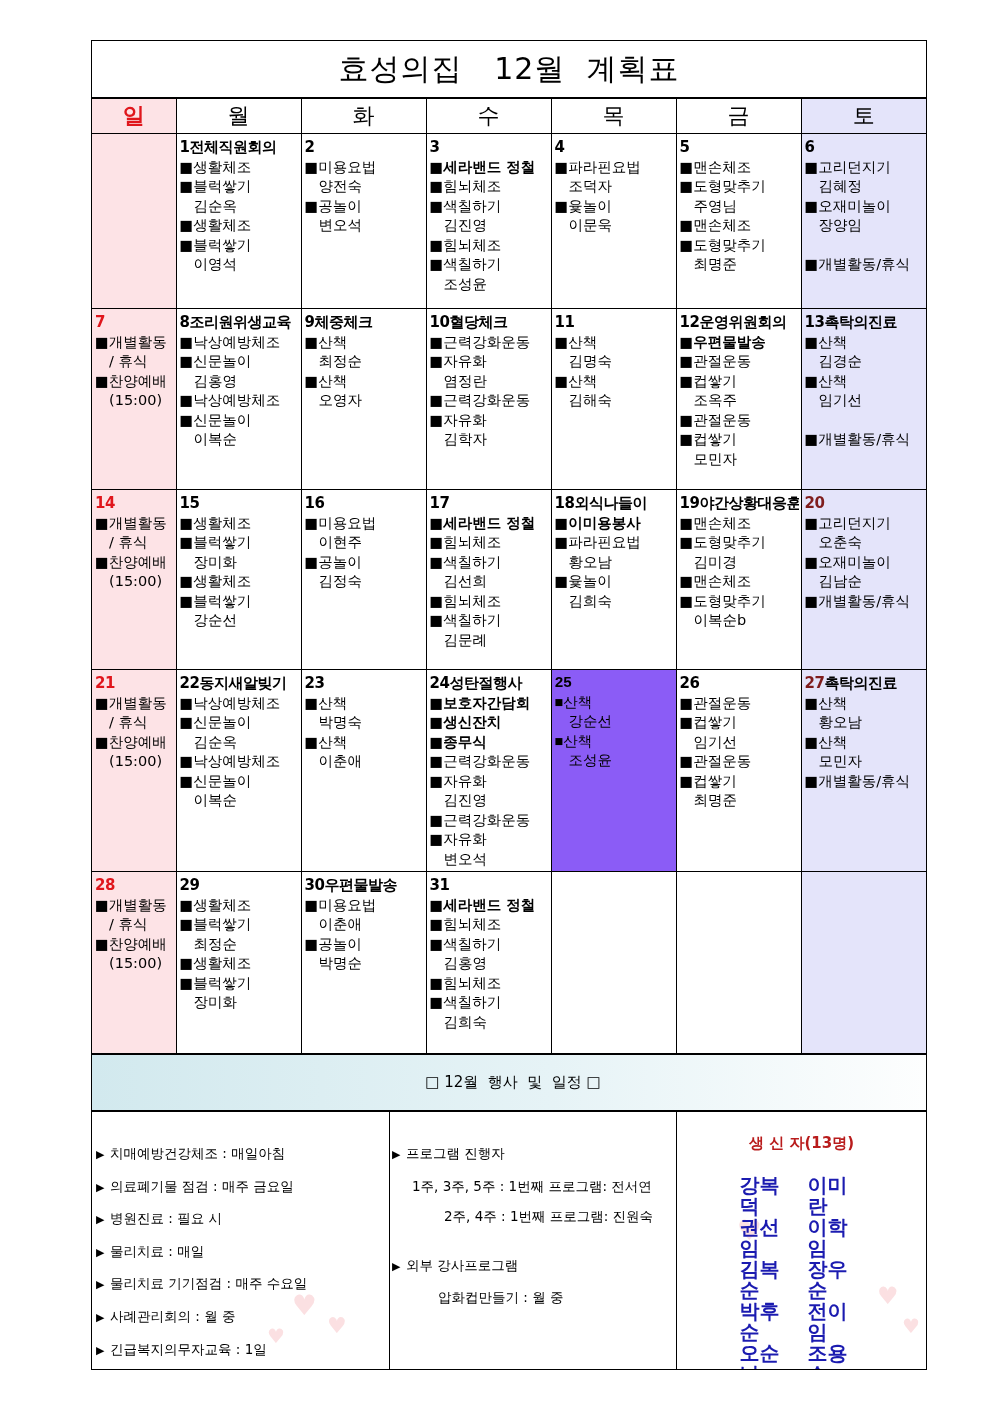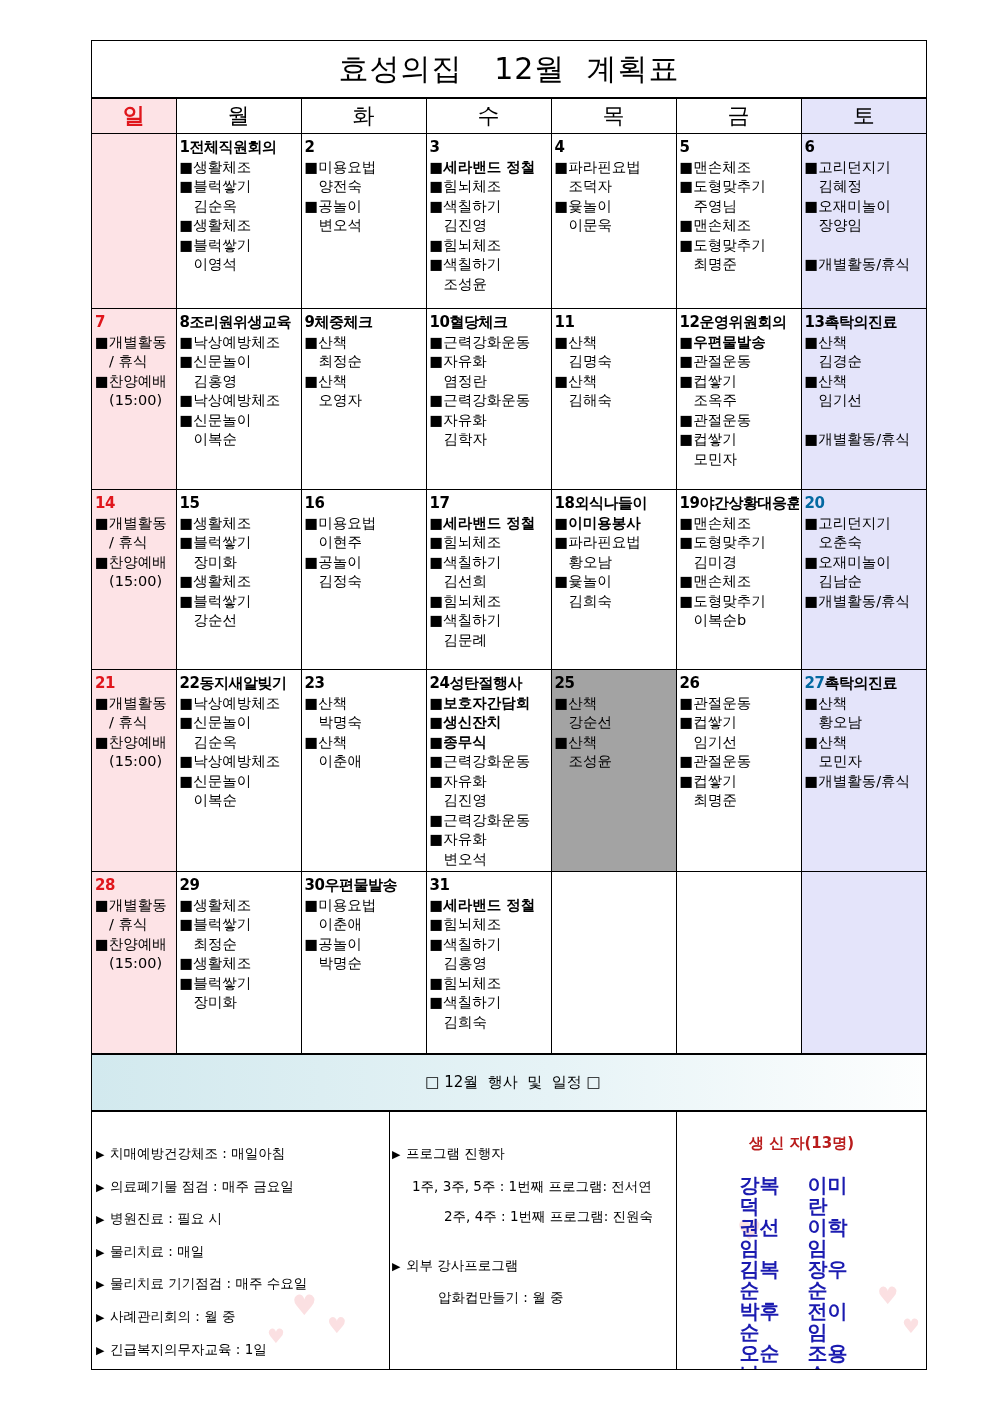--- a/index.html
+++ b/index.html
@@ -8,26 +8,26 @@
   .title { height:56px; border-bottom:2px solid #000; display:flex; align-items:center; justify-content:center; font-size:30px; letter-spacing:1px; }
   .title span { white-space:pre; }
   table.cal { width:100%; border-collapse:collapse; table-layout:fixed; }
   table.cal td, table.cal th { border:1px solid #000; vertical-align:top; padding:0; }
   table.cal tr:first-child th { border-top:none; }
   table.cal tr td:first-child, table.cal tr th:first-child { border-left:none; }
   table.cal tr td:last-child, table.cal tr th:last-child { border-right:none; }
   table.cal th { height:34px; font-size:22px; font-weight:normal; vertical-align:middle; text-align:center; }
   .sun { background:#fde3e6; }
   .sat { background:#e4e4fa; }
-  .hl { background:#a3a3a3; }
+  .hl { background:#8b5cf6;font-family:Liberation Mono, monospace; }
   th.sun span { color:#e0161c; font-weight:bold; }
   .cell { padding:4px 2px 2px 3px; font-size:14.5px; line-height:19.5px; }
   .dh { font-weight:bold; font-size:15px; white-space:nowrap; overflow:hidden; letter-spacing:-0.5px; }
   .dh.red .dnum { color:#e0161c; }
-  .dh.blue .dnum { color:#0369a1; }
+  .dh.blue .dnum { color:#7f1d1d; }
   .it { white-space:nowrap; overflow:hidden; }
   .it.b { font-weight:bold; }
   .it.sub { padding-left:14px; }
   .it.gap { margin-top:19px; }
   .events-head { height:55px; border-top:1px solid #000; border-bottom:2px solid #000; display:flex; align-items:center; justify-content:center; font-size:15px; background:linear-gradient(90deg,#d2e9ee 0%,#e6f3f6 55%,#fdfefe 100%); }
   .events-head span { white-space:pre;margin-left:8px; }
   .bottom { display:flex; height:257px; background:#fff; position:relative; }
   .bcol { border-right:1px solid #000; box-sizing:border-box; font-size:13.5px; line-height:18.6px; padding-top:20px; position:relative; overflow:hidden; }
   .bcol:last-child { border-right:none; }
   .c1 { width:298px; padding-left:4px; }

